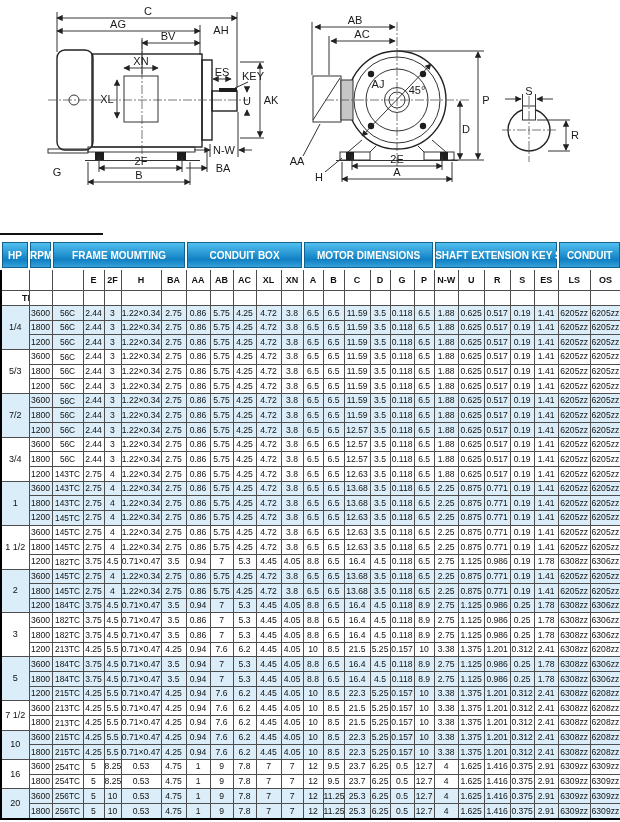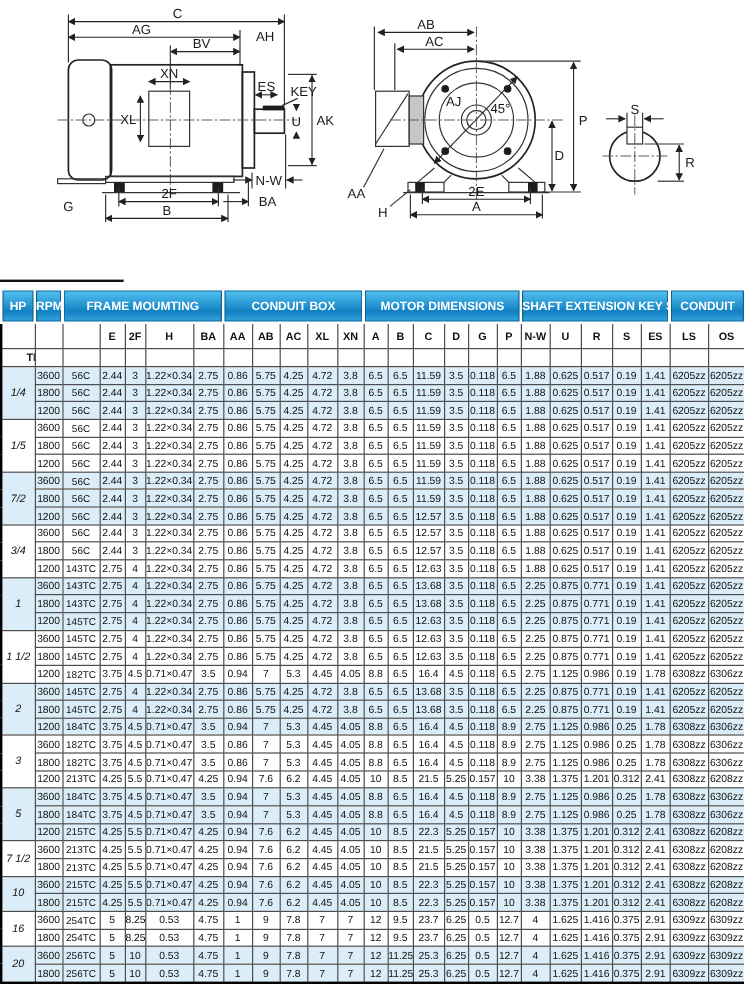--- a/index.html
+++ b/index.html
@@ -25,21 +25,21 @@
   #spec-table th,#spec-table td{border:1px solid var(--grid);padding:0;text-align:center;
               overflow:hidden;white-space:nowrap;font-weight:normal;}
   #spec-table thead tr.grow th{
       background:linear-gradient(180deg,var(--hg1) 0%,var(--hg2) 68%,var(--hg3) 100%);
       color:#fff;font-weight:bold;font-size:10px;height:26px;
       border:2px solid #fdfdfd;box-shadow:inset 0 0 0 1px #11628f;}
   #spec-table thead tr.srow th{height:20px;font-size:9px;font-weight:bold;background:#fff;}
   #spec-table tr.tefc td{height:14px;font-size:9px;font-weight:bold;}
   #spec-table tr.tefc td:first-child{text-align:right;padding-left:20px;}
   #spec-table tbody td{font-size:8.6px;line-height:1;}
-  #spec-table tbody td.hp{font-size:9px;font-style:italic;}
+  #spec-table tbody td.hp{font-size:9px;}
   #spec-table tbody td.frame{font-size:8.3px;}
   #spec-table tbody tr.shade td{background:var(--shade);}
   #spec-table tbody tr.gstart td{border-top:1.6px solid #1a1a1a;}
 </style>
 </head>
 <body>
 
 <div id="stage">
 
   <svg id="diagram" width="620" height="236" viewBox="0 0 620 236">
@@ -365,21 +365,21 @@
           <td>6.5</td>
           <td>1.88</td>
           <td>0.625</td>
           <td>0.517</td>
           <td>0.19</td>
           <td>1.41</td>
           <td>6205zz</td>
           <td>6205zz</td>
         </tr>
         <tr class="gstart">
-          <td rowspan="3" class="hp">1/5</td>
+          <td rowspan="3" class="hp">5/3</td>
           <td>3600</td>
           <td class="frame">56C</td>
           <td>2.44</td>
           <td>3</td>
           <td>1.22×0.34</td>
           <td>2.75</td>
           <td>0.86</td>
           <td>5.75</td>
           <td>4.25</td>
           <td>4.72</td>

